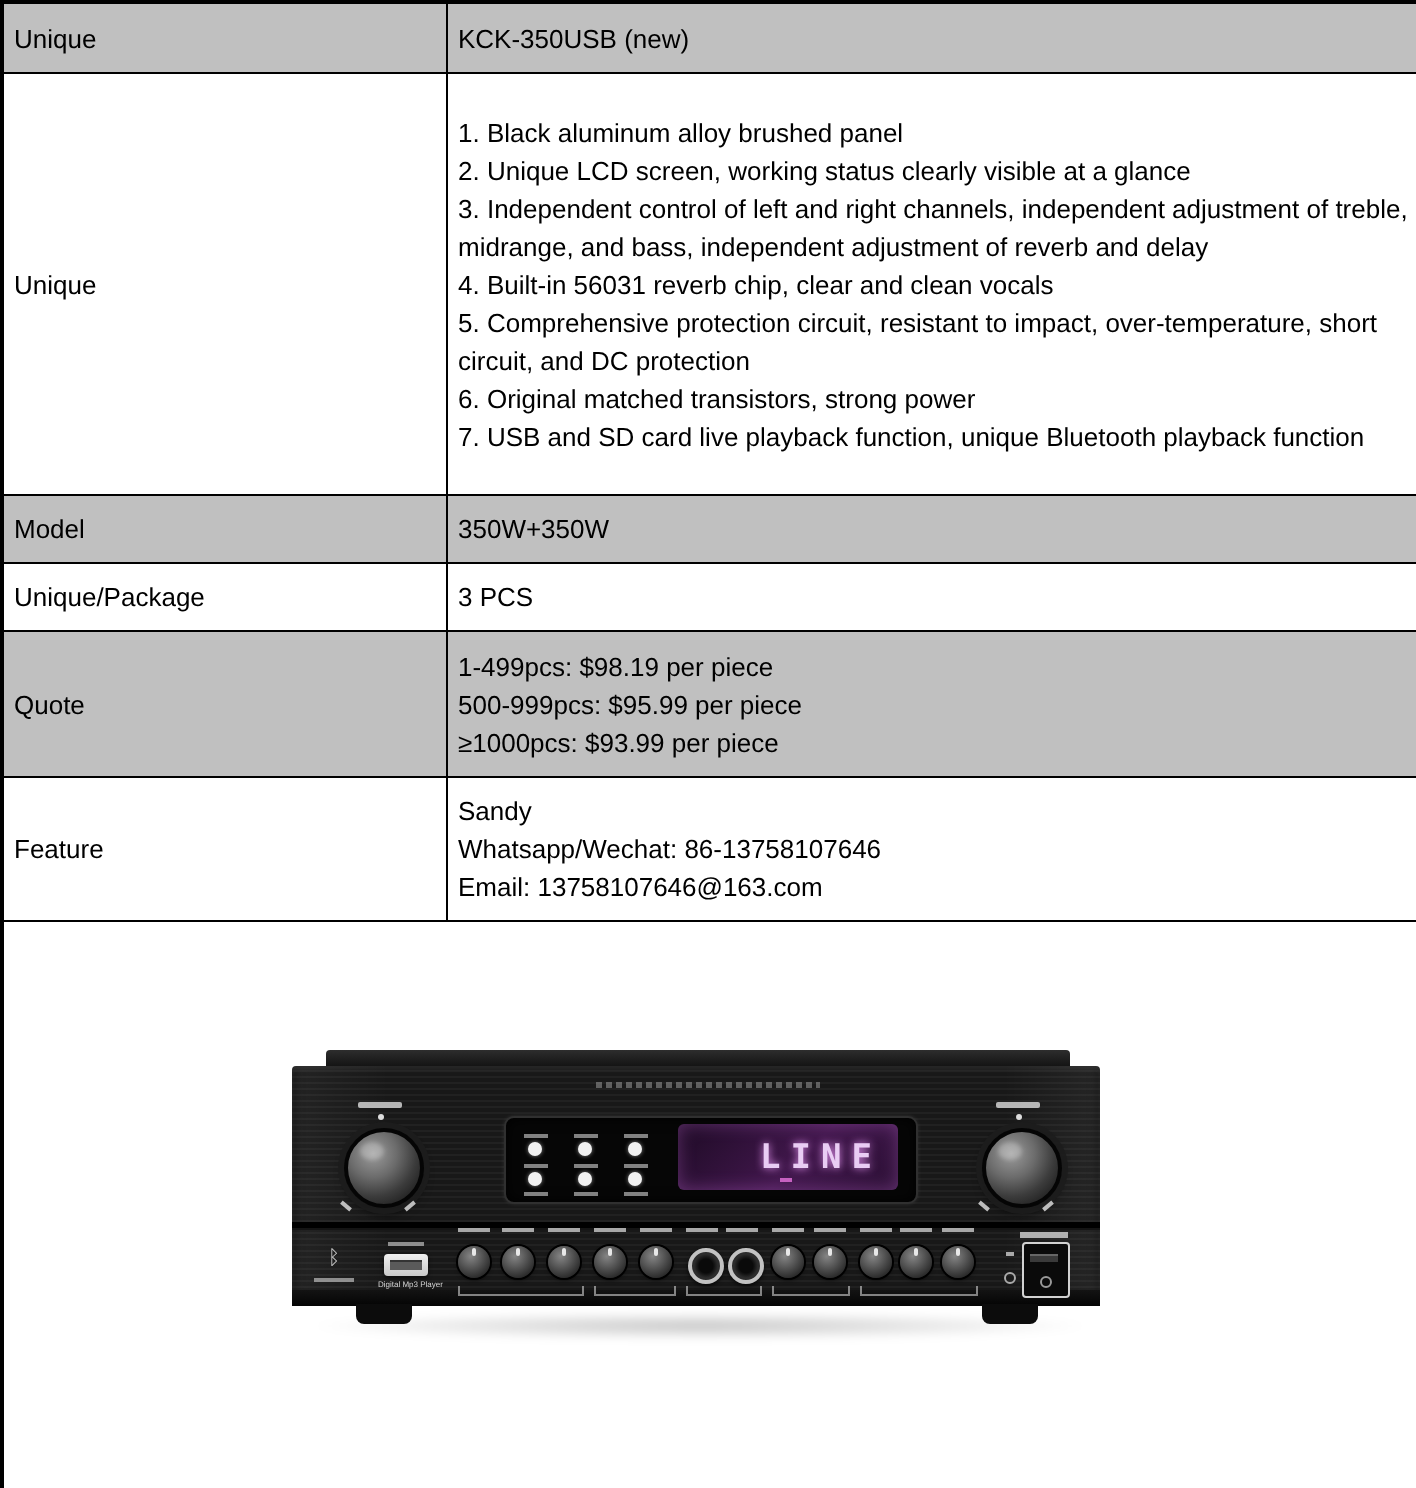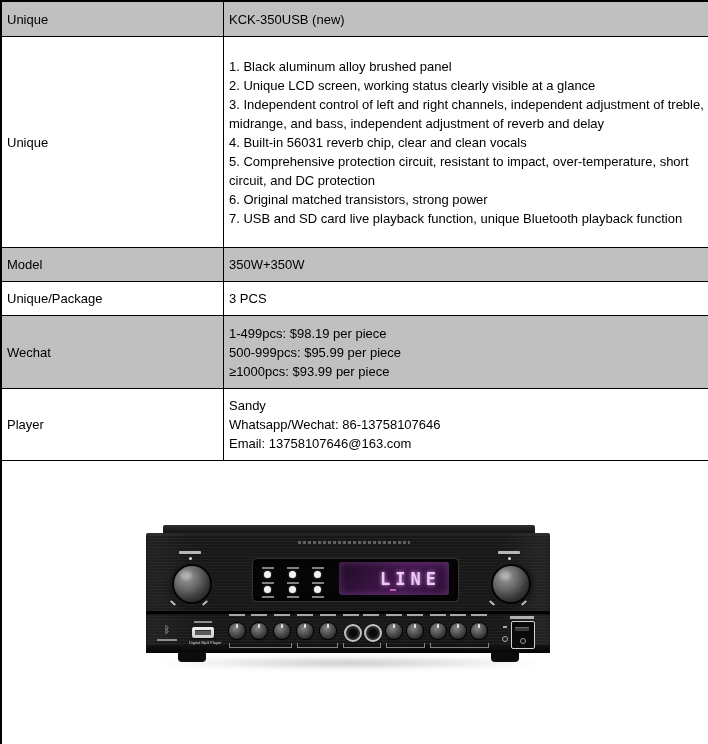--- a/index.html
+++ b/index.html
@@ -105,31 +105,31 @@
     </tr>
     <tr class="shade r-power">
       <td class="c1">Model</td>
       <td class="c2 single">350W+350W</td>
     </tr>
     <tr class="plain r-pieces">
       <td class="c1">Unique/Package</td>
       <td class="c2 single">3 PCS</td>
     </tr>
     <tr class="shade r-quote">
-      <td class="c1">Wechat</td>
+      <td class="c1">Quote</td>
       <td class="c2">
         <div class="lines">
           <div>1-499pcs: $98.19 per piece</div>
           <div>500-999pcs: $95.99 per piece</div>
           <div>≥1000pcs: $93.99 per piece</div>
         </div>
       </td>
     </tr>
     <tr class="plain r-contact">
-      <td class="c1">Player</td>
+      <td class="c1">Feature</td>
       <td class="c2">
         <div class="lines">
           <div>Sandy</div>
           <div>Whatsapp/Wechat: 86-13758107646</div>
           <div>Email: 13758107646@163.com</div>
         </div>
       </td>
     </tr>
     <tr>
       <td class="photo-cell" colspan="2">

